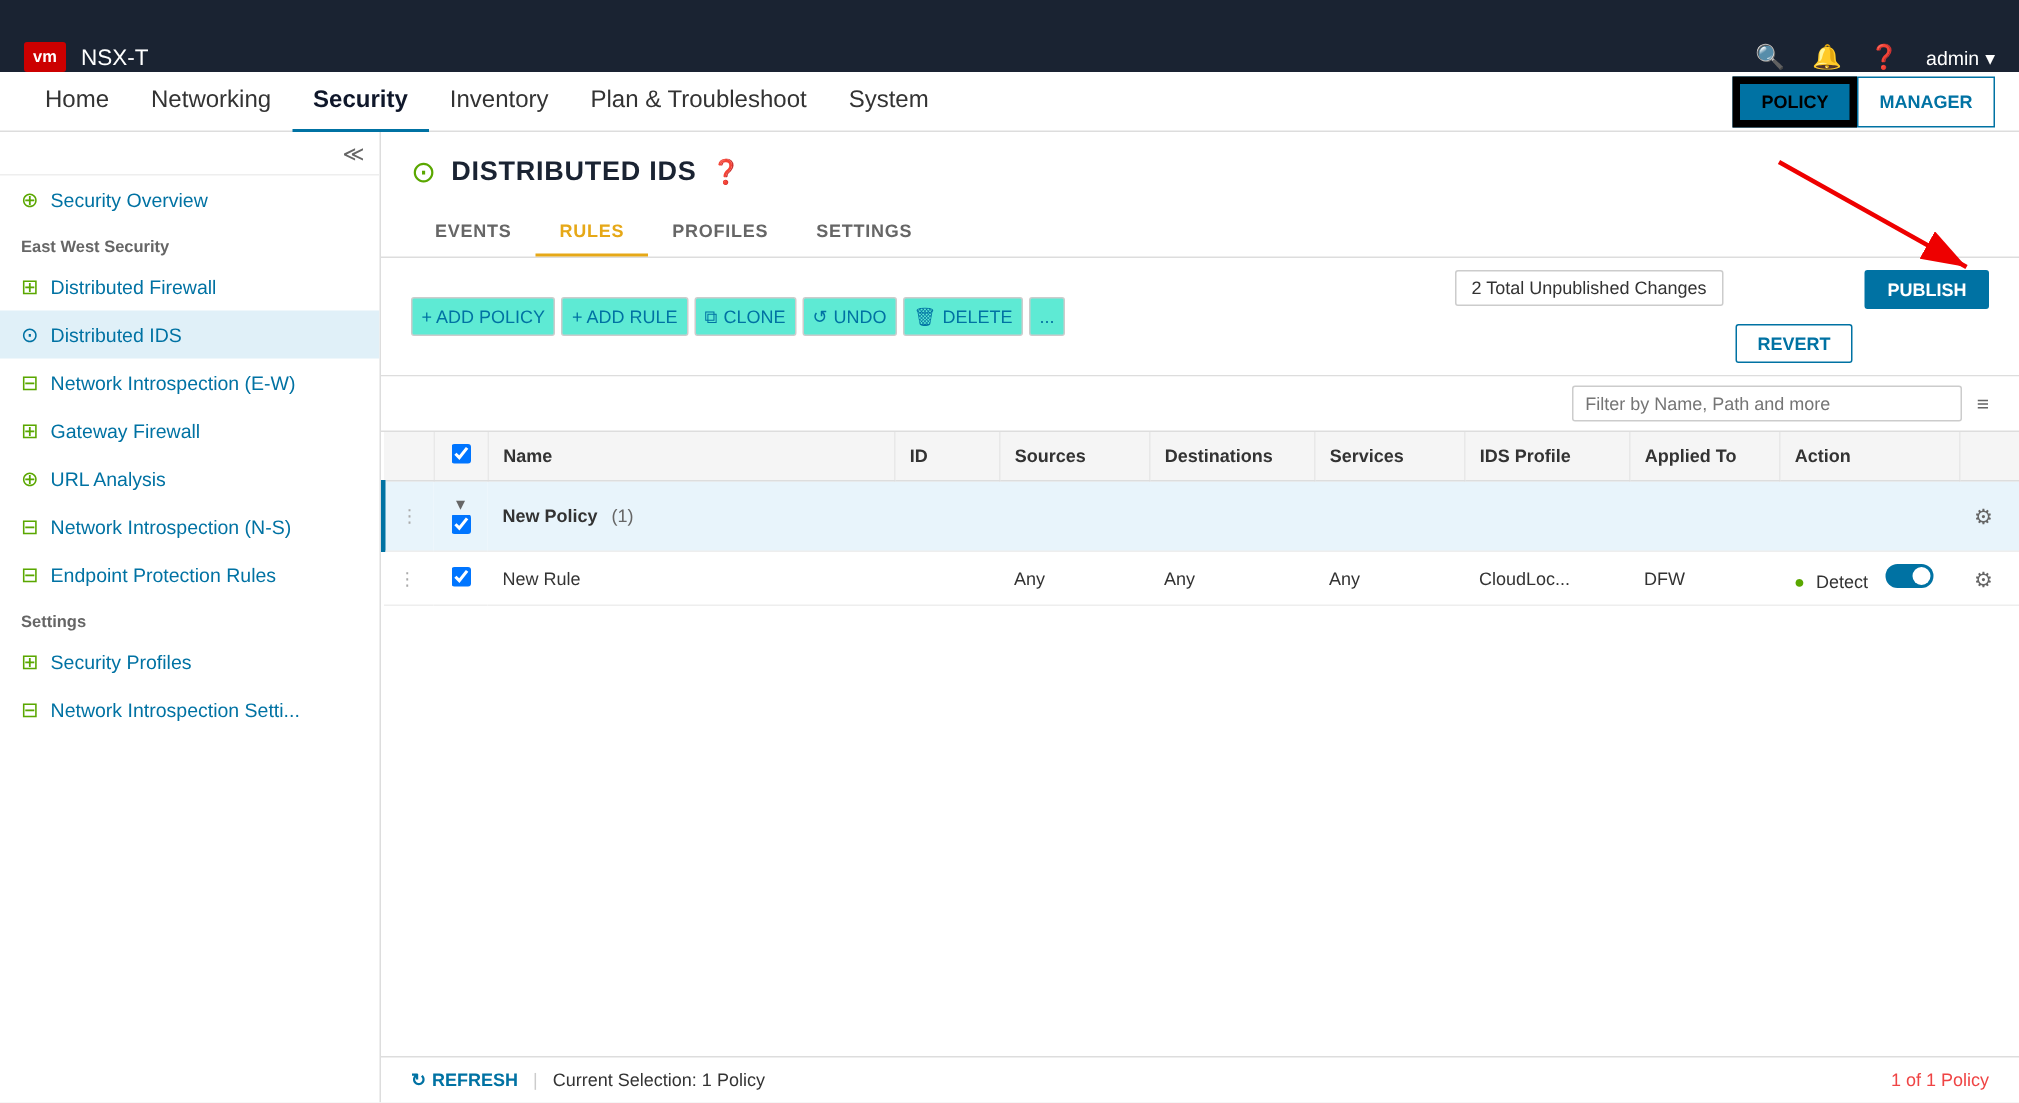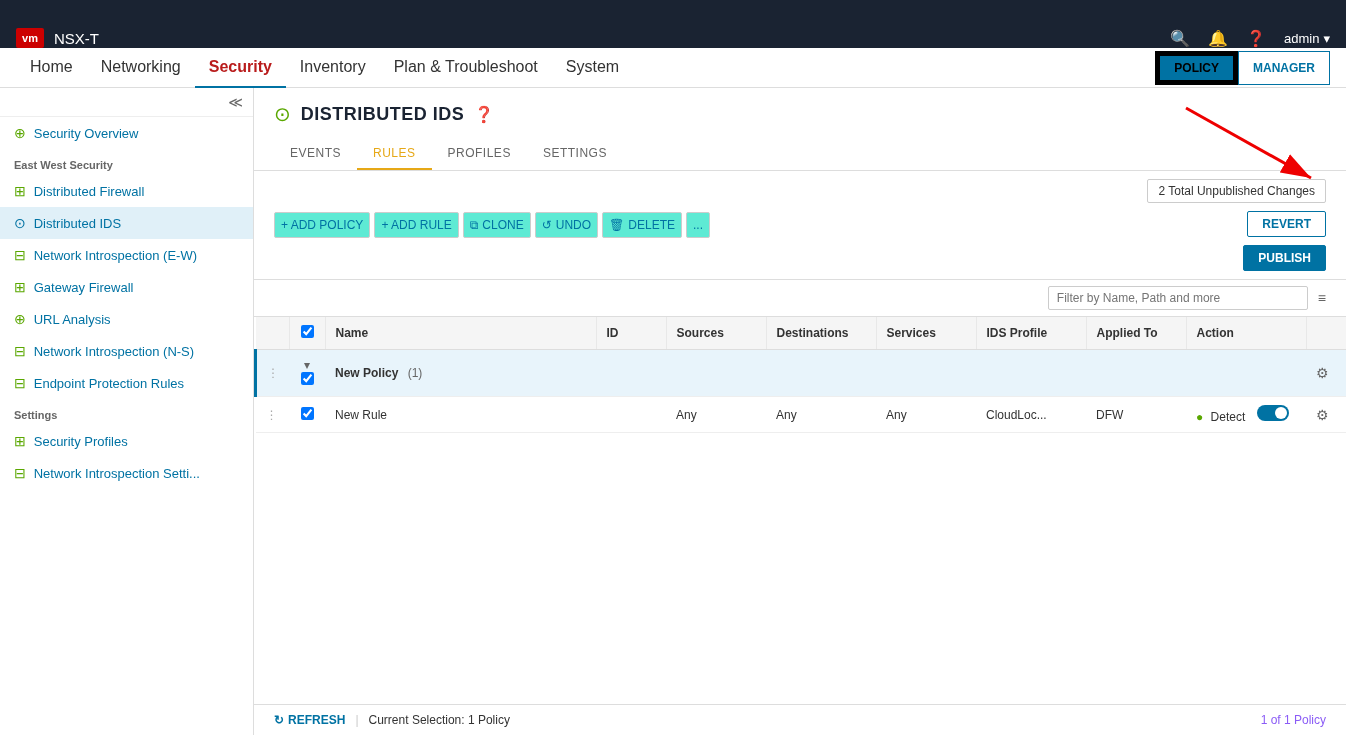--- a/index.html
+++ b/index.html
@@ -49,21 +49,21 @@
     .subnav-item {
       padding: 0 14px;
       height: 40px;
       display: flex;
       align-items: center;
       cursor: pointer;
       color: #333;
       font-size: 16px;
       border-bottom: 2px solid transparent;
     }
-    .subnav-item.active { color: #b91c1c; border-bottom: 2px solid #0072a3; font-weight: bold; }
+    .subnav-item.active { color: #0f172a; border-bottom: 2px solid #0072a3; font-weight: bold; }
     .subnav-right { margin-left: auto; display: flex; gap: 0; }
     .policy-btn {
       background: #0072a3;
       color: #000000;
       border: 5px solid #000000;
       padding: 5px 14px;
       cursor: pointer;
       font-size: 12px;
       font-weight: bold;
     }
@@ -134,21 +134,21 @@
     .page-title-icon { color: #5aa700; font-size: 20px; }
     .page-title { font-size: 18px; font-weight: bold; color: #1a2332; text-transform: uppercase; letter-spacing: 0.5px; }
     .help-icon { color: #0072a3; font-size: 16px; cursor: pointer; }
 
     
     .tabs { display: flex; gap: 0; }
     .tab {
       padding: 8px 16px;
       cursor: pointer;
       font-size: 12px;
-      font-weight: normal;
+      font-weight: bold;
       color: #666;
       border-bottom: 2px solid transparent;
       letter-spacing: 0.5px;
     }
     .tab.active { color: #e6a817; border-bottom: 2px solid #e6a817; }
 
     
     .toolbar {
       background: white;
       border-bottom: 1px solid #ddd;
@@ -162,38 +162,39 @@
       align-items: center;
       gap: 4px;
       padding: 5px 6px;
       background: #5eead4;
       border: 1px solid #ccc;
       color: #0072a3;
       cursor: pointer;
       font-size: 12px;
       border-radius: 2px;
     }
-    .toolbar-right { margin-left: auto; display: flex; align-items: flex-end; gap: 8px; flex-direction: column; }
+    .toolbar-right { margin-left: auto; display: flex; align-items: flex-start; gap: 8px; }
     .unpublished-badge {
       background: white;
       border: 1px solid #ccc;
       color: #333;
       padding: 4px 10px;
       font-size: 12px;
       border-radius: 2px;
     }
     .revert-btn {
       background: white;
       border: 1px solid #0072a3;
       color: #0072a3;
       padding: 5px 14px;
       cursor: pointer;
       font-size: 12px;
       font-weight: bold;
       border-radius: 2px;
+      margin-top: 36px;
     }
     .publish-btn {
       background: #0072a3;
       border: 1px solid #0072a3;
       color: white;
       padding: 5px 14px;
       cursor: pointer;
       font-size: 12px;
       font-weight: bold;
       border-radius: 2px;
@@ -289,21 +290,21 @@
       border: none;
       color: #0072a3;
       cursor: pointer;
       font-size: 12px;
       display: flex;
       align-items: center;
       gap: 4px;
       font-weight: bold;
     }
     .footer-separator { color: #ccc; }
-    .footer-right { margin-left: auto; color: #8b5cf6; }
+    .footer-right { margin-left: auto; color: #ef4444; }
 
     
     ::-webkit-scrollbar { width: 6px; height: 6px; }
     ::-webkit-scrollbar-track { background: #f1f1f1; }
     ::-webkit-scrollbar-thumb { background: #ccc; border-radius: 3px; }
 
     .content-wrapper { position: relative; flex: 1; display: flex; flex-direction: column; }
   </style>
 </head>
 <body>

